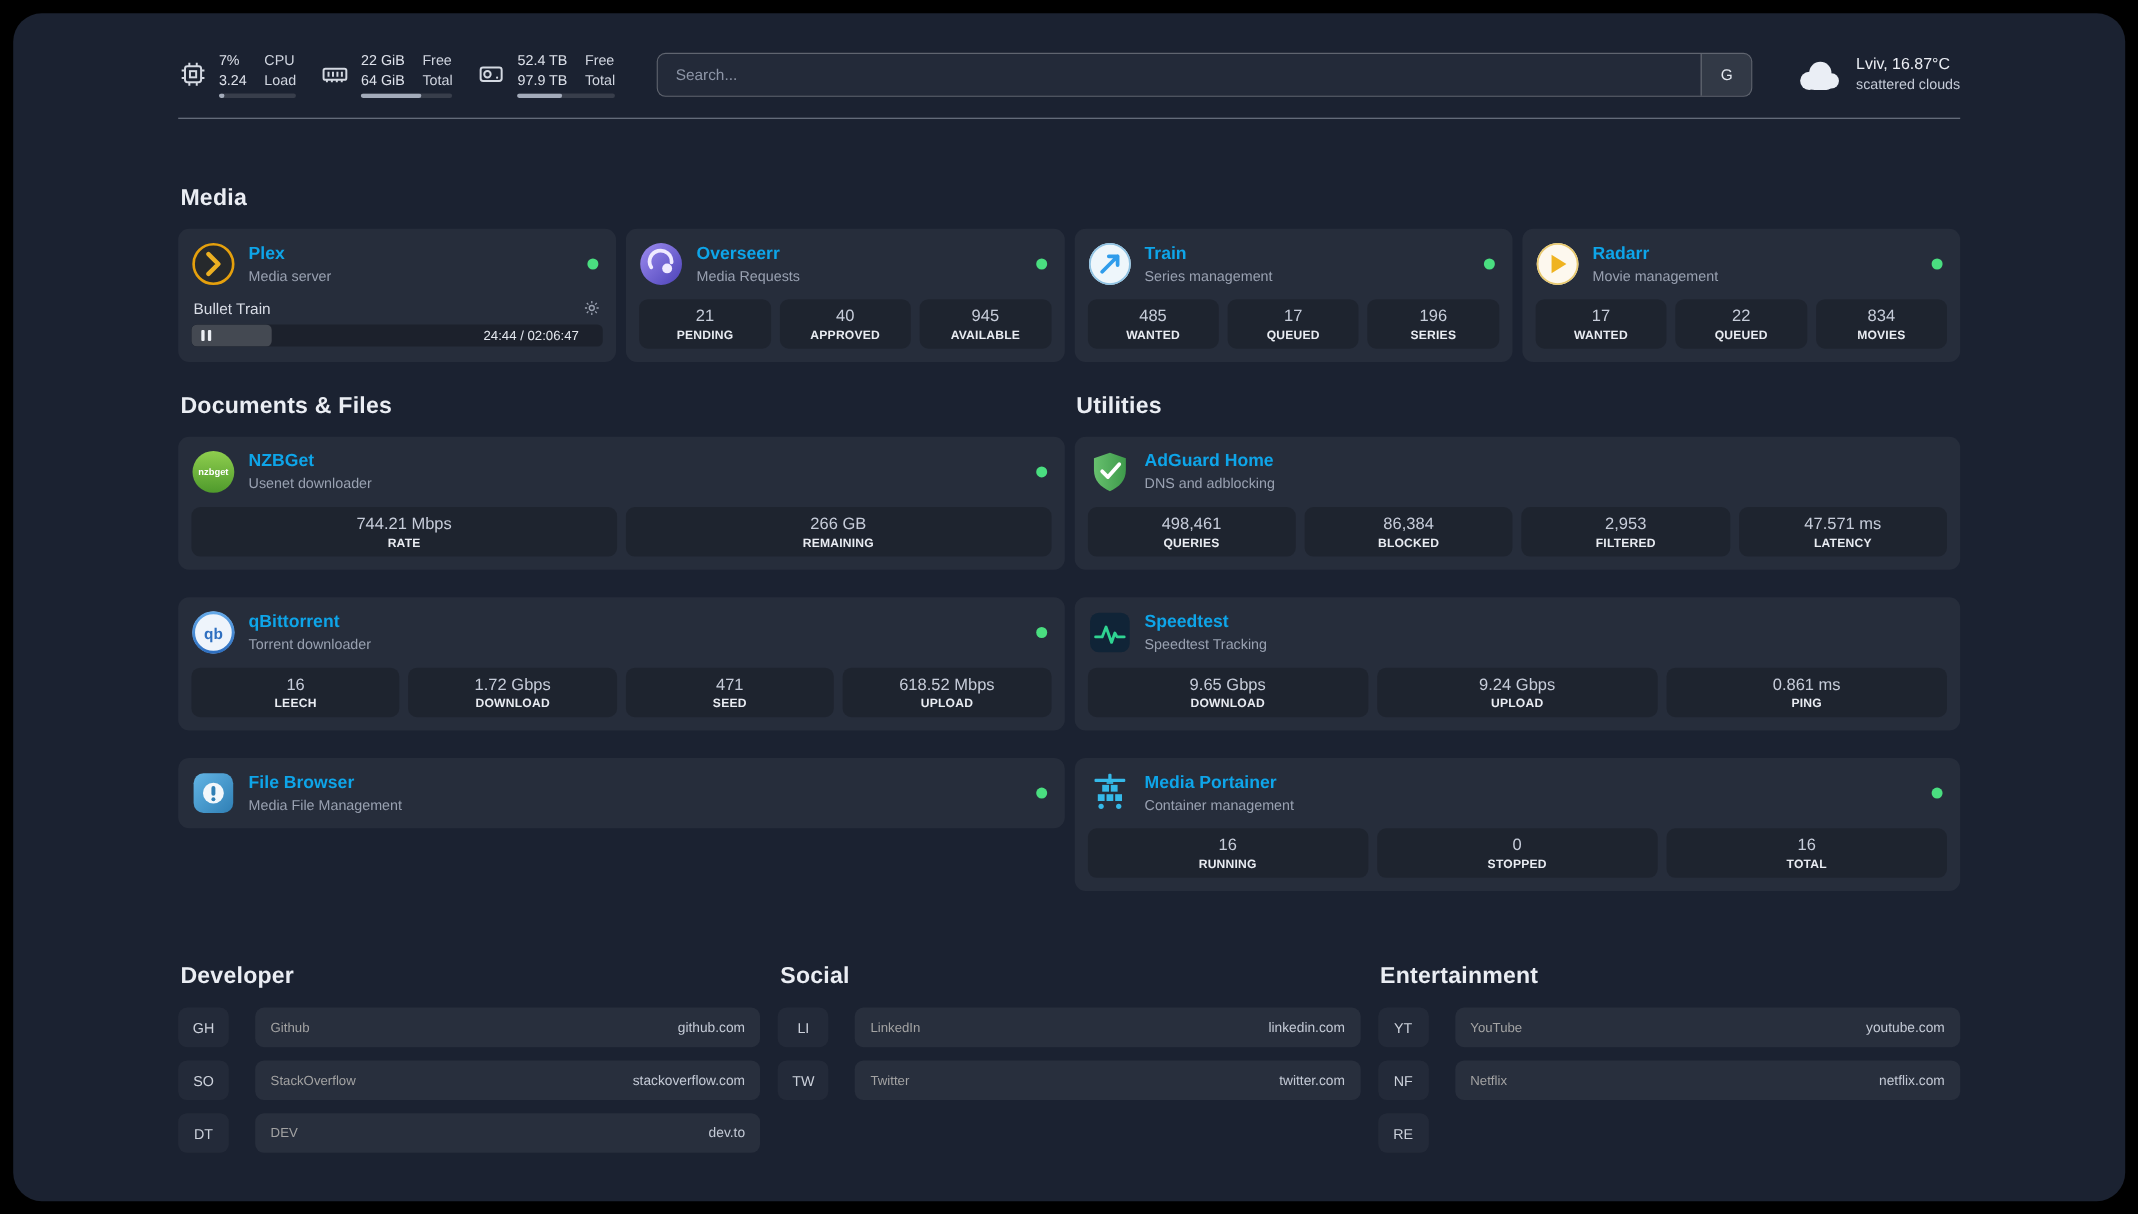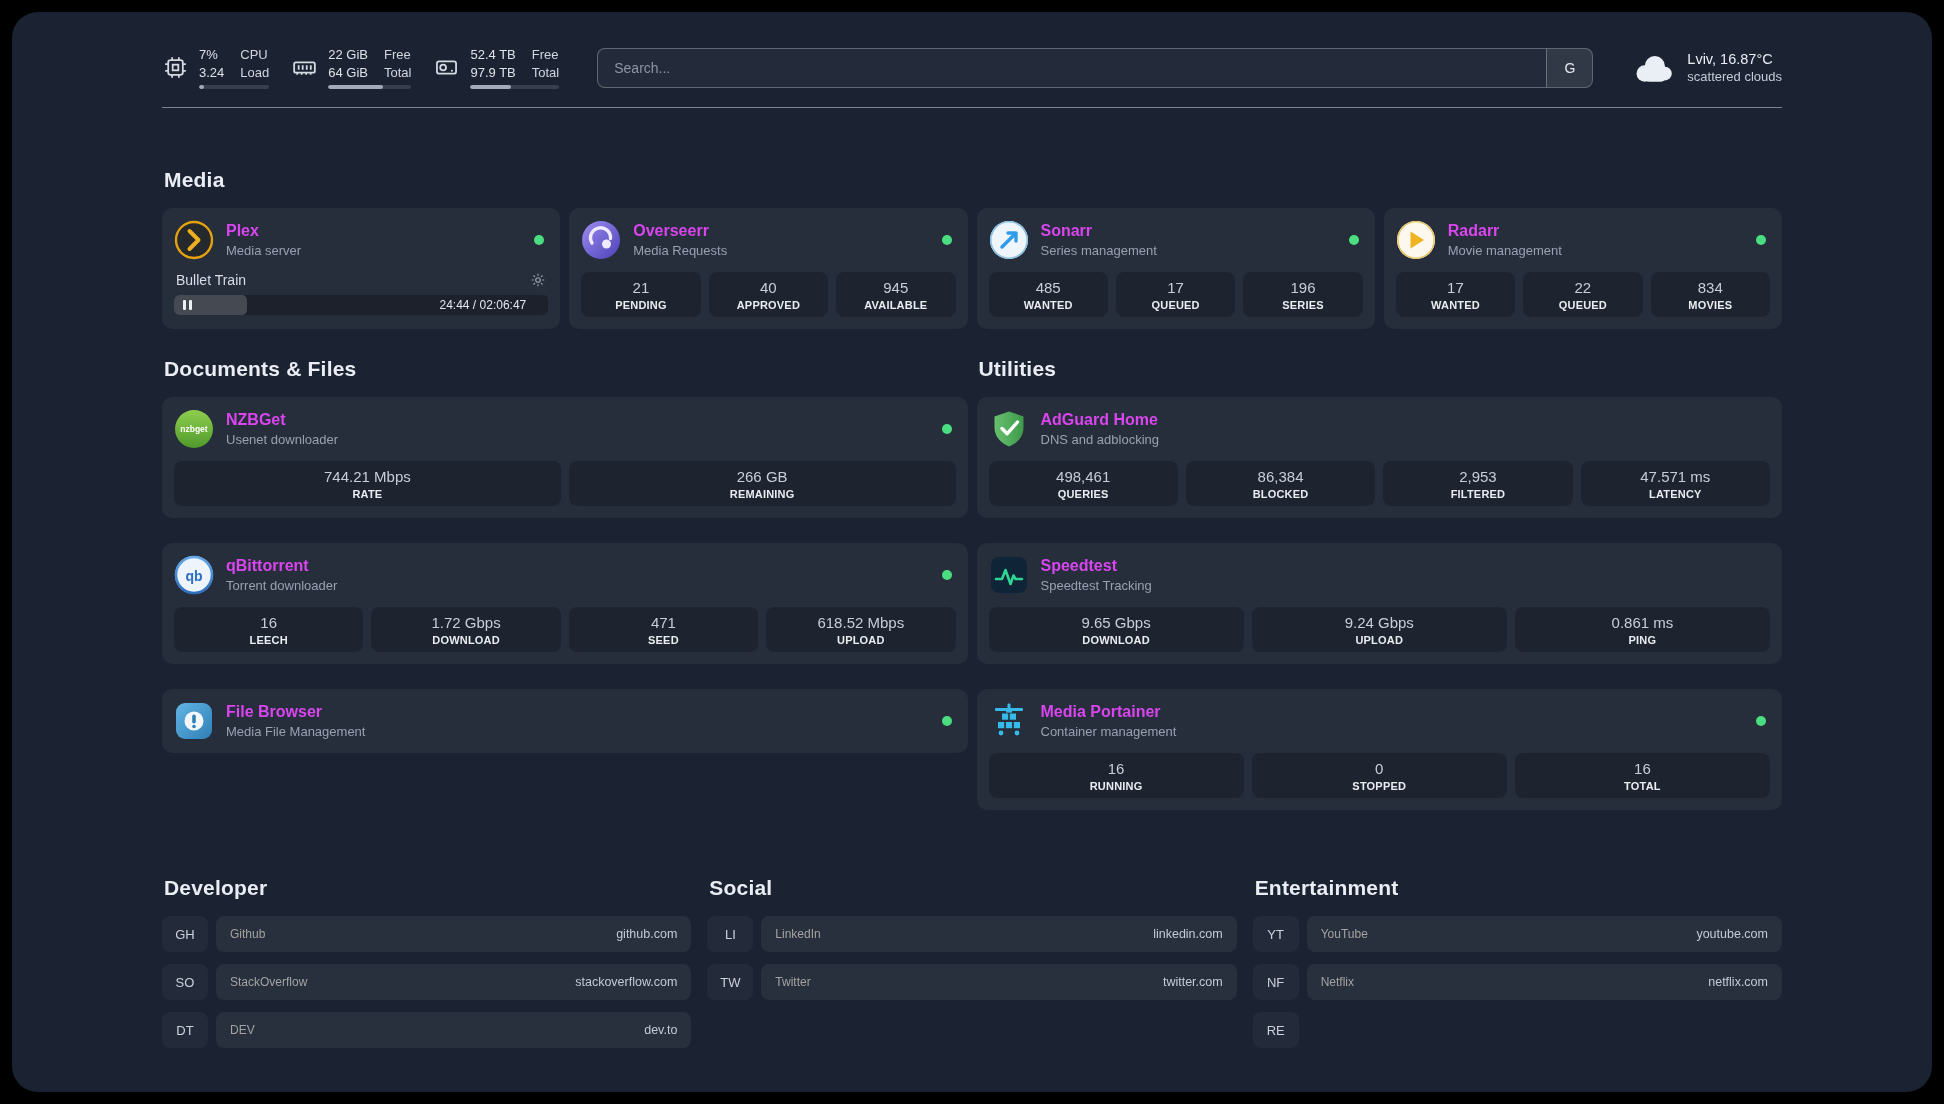--- a/index.html
+++ b/index.html
@@ -30,21 +30,21 @@
   .divider { border:none; border-top:1px solid rgba(205,212,226,0.55); margin-top:18px; }
 
   
   h2.sec-title { font-size:21px; font-weight:600; color:#eaedf3; margin:0 0 16px 2px; letter-spacing:.2px; }
   .sec-media { margin-top:60px; }
   .media-grid { display:grid; grid-template-columns:repeat(4,1fr); gap:9px; }
 
   .card { background:rgba(255,255,255,0.05); border-radius:10px; padding:12px; display:flex; flex-direction:column; cursor:pointer; }
   .card-head { display:flex; align-items:center; gap:12px; }
   .svc-icon, .svc-icon svg { width:40px; height:40px; flex:none; display:block; }
-  .svc-name { font-size:16px; font-weight:600; color:#d946ef; line-height:1.15; }
+  .svc-name { font-size:16px; font-weight:600; color:#0ea5e9; line-height:1.15; }
   .svc-sub { font-size:13px; color:#99a1b1; margin-top:3px; }
   .dot { width:10px; height:10px; border-radius:50%; margin-left:auto; margin-right:4px; flex:none; }
 
   .stats { display:flex; gap:8px; margin-top:auto; padding-top:12px; }
   .stat { flex:1; background:rgba(0,0,0,0.2); border-radius:8px; text-align:center; padding:7px 4px 6px; }
   .stat-v { font-size:15px; color:#c7cdda; }
   .stat-l { font-size:11px; font-weight:700; color:#e9ecf2; margin-top:3px; letter-spacing:.2px; }
 
   
   .player { margin-top:12px; }
@@ -55,21 +55,21 @@
   .player-fill { position:absolute; left:0; top:0; bottom:0; background:rgba(255,255,255,0.18); border-radius:5px; }
   .pause { position:relative; margin-left:9px; display:flex; gap:3px; }
   .pause i { width:3px; height:10px; background:#eceff4; display:block; border-radius:1px; }
   .player-time { position:absolute; right:22px; font-size:12px; color:#e3e7ee; }
 
   .cols { display:grid; grid-template-columns:1fr 1fr; gap:9px; margin-top:28px; align-items:start; }
   .col-stack { display:flex; flex-direction:column; gap:25px; }
 
   
   .bm-grid { display:grid; grid-template-columns:repeat(3,1fr); gap:16px; margin-top:66px; align-items:start; }
-  .bm-row { display:flex; gap:8px; margin-bottom:12px; height:36px; cursor:pointer; }
+  .bm-row { display:flex; gap:24px; margin-bottom:12px; height:36px; cursor:pointer; }
   .bm-abbr { width:46px; flex:none; background:rgba(255,255,255,0.04); border-radius:8px; display:flex; align-items:center; justify-content:center; font-size:13px; color:#ccd1db; }
   .bm-bar { flex:1; background:rgba(255,255,255,0.06); border-radius:8px; display:flex; align-items:center; justify-content:space-between; padding:0 14px; }
   .bm-name { font-size:12px; color:#a3a3a3; }
   .bm-domain { font-size:12.5px; color:#c4cad6; }
 </style>
 </head>
 <body>
 
 <div class="app">
   <div class="content">
@@ -245,21 +245,21 @@
         <div class="card">
           <div class="card-head">
             <span class="svc-icon">
               <svg viewBox="0 0 40 40">
                   <circle cx="20" cy="20" r="19" fill="#eef6fb"></circle>
                   <circle cx="20" cy="20" r="18.2" fill="none" stroke="#8fc2e2" stroke-width="1.6"></circle>
                   <path d="M13 27L27 13M27 13h-8M27 13v8" stroke="#2f9ceb" stroke-width="3.4" fill="none" stroke-linecap="round" stroke-linejoin="round"></path>
                 </svg>
             </span>
             <div class="svc-meta">
-              <div class="svc-name">Sonarr</div>
+              <div class="svc-name">Train</div>
               <div class="svc-sub">Series management</div>
             </div>
             <span class="dot" style="background: rgb(74, 222, 128);"></span>
           </div>
           <div class="stats">
             <div class="stat">
                 <div class="stat-v">485</div>
                 <div class="stat-l">WANTED</div>
               </div>
             <div class="stat">

